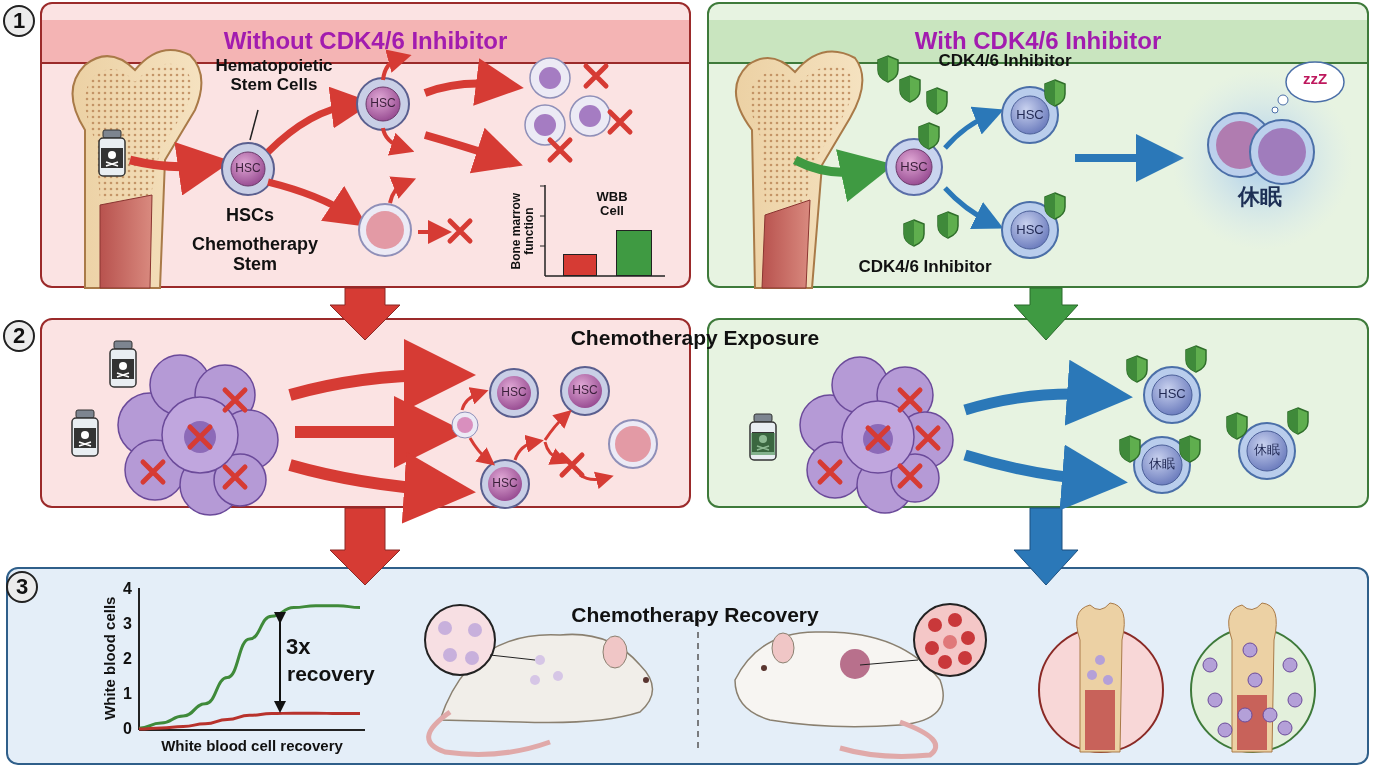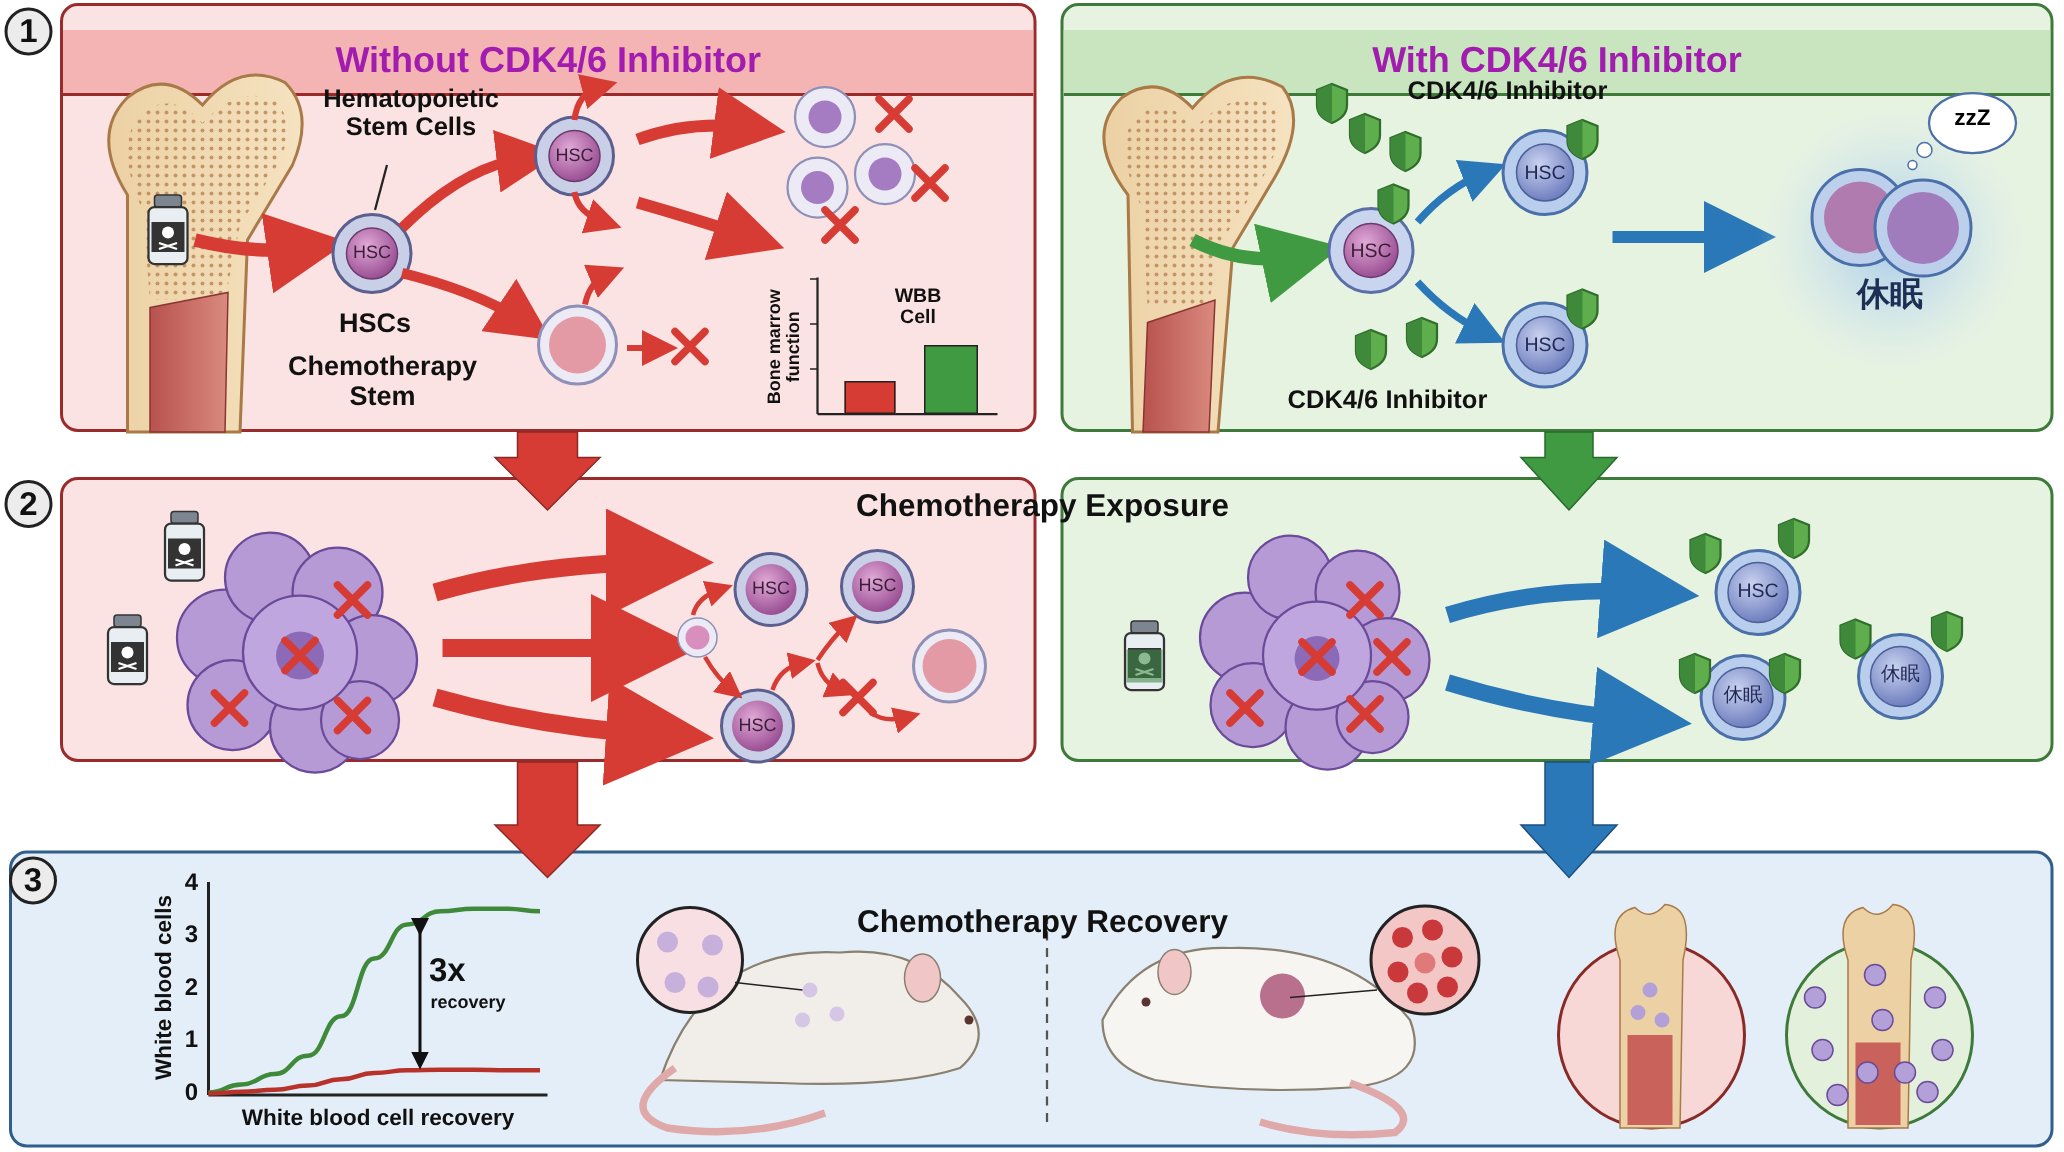--- a/index.html
+++ b/index.html
@@ -364,34 +364,34 @@
   <div>function</div>
 </div>
 <div id="barRed" style="position: absolute; left: 563px; width: 34px; background: rgb(214, 59, 52); border: 1px solid rgb(34, 34, 34); box-sizing: border-box; top: 253.5px; height: 22.5px;"></div>
 <div id="barGreen" style="position: absolute; left: 616px; width: 36px; background: rgb(63, 154, 66); border: 1px solid rgb(34, 34, 34); box-sizing: border-box; top: 229.5px; height: 46.5px;"></div>
 
 <div class="lbl" style="left:920px;top:52px;width:170px;font-size:17px;">CDK4/6 Inhibitor</div>
 <div class="lbl" style="left:840px;top:258px;width:170px;font-size:17px;">CDK4/6 Inhibitor</div>
 <div class="lbl" style="left:894px;top:160px;width:40px;font-size:13px;font-weight:normal;color:#3a1f3a;">HSC</div>
 <div class="lbl" style="left:1010px;top:108px;width:40px;font-size:13px;font-weight:normal;color:#222a55;">HSC</div>
 <div class="lbl" style="left:1010px;top:223px;width:40px;font-size:13px;font-weight:normal;color:#222a55;">HSC</div>
-<div class="lbl" style="left:1290px;top:71px;width:50px;font-size:15px;color:#000000;">zzZ</div>
+<div class="lbl" style="left:1290px;top:71px;width:50px;font-size:15px;color:#be185d;">zzZ</div>
 <div class="lbl" style="left:1220px;top:185px;width:80px;font-size:22px;color:#1d2f55;font-family:'DejaVu Sans',sans-serif;">休眠</div>
 
 <div class="lbl" style="left:520px;top:326px;width:350px;font-size:21px;">Chemotherapy Exposure</div>
 <div class="lbl" style="left:494px;top:386px;width:40px;font-size:12px;font-weight:normal;color:#3a1f3a;">HSC</div>
 <div class="lbl" style="left:565px;top:384px;width:40px;font-size:12px;font-weight:normal;color:#3a1f3a;">HSC</div>
 <div class="lbl" style="left:485px;top:477px;width:40px;font-size:12px;font-weight:normal;color:#3a1f3a;">HSC</div>
 <div class="lbl" style="left:1152px;top:387px;width:40px;font-size:13px;font-weight:normal;color:#222a55;">HSC</div>
 <div class="lbl" style="left:1140px;top:457px;width:44px;font-size:13px;font-weight:normal;color:#222a55;font-family:'DejaVu Sans',sans-serif;">休眠</div>
 <div class="lbl" style="left:1245px;top:443px;width:44px;font-size:13px;font-weight:normal;color:#222a55;font-family:'DejaVu Sans',sans-serif;">休眠</div>
 
 <div class="lbl" style="left:520px;top:575px;width:350px;font-size:21px;margin-top:28px;">Chemotherapy Recovery</div>
 <div class="lbl" style="left:286px;top:635px;width:40px;font-size:22px;text-align:left;">3x</div>
-<div class="lbl" style="left:287px;top:662px;width:80px;font-size:12px;text-align:left;">recovery</div>
+<div class="lbl" style="left:287px;top:662px;width:80px;font-size:21px;text-align:left;">recovery</div>
 <div id="lineTicks">
     <div class="lbl" style="left: 112px; top: 720px; width: 20px; font-size: 16px; text-align: right;">0</div>
     <div class="lbl" style="left: 112px; top: 685px; width: 20px; font-size: 16px; text-align: right;">1</div>
     <div class="lbl" style="left: 112px; top: 650px; width: 20px; font-size: 16px; text-align: right;">2</div>
     <div class="lbl" style="left: 112px; top: 615px; width: 20px; font-size: 16px; text-align: right;">3</div>
     <div class="lbl" style="left: 112px; top: 580px; width: 20px; font-size: 16px; text-align: right;">4</div>
   </div>
 <div class="lbl" style="left:139px;top:738px;width:226px;font-size:15px;">White blood cell recovery</div>
 <div class="lbl" style="left:40px;top:650px;width:140px;font-size:15px;transform:rotate(-90deg);">White blood cells</div>
 

